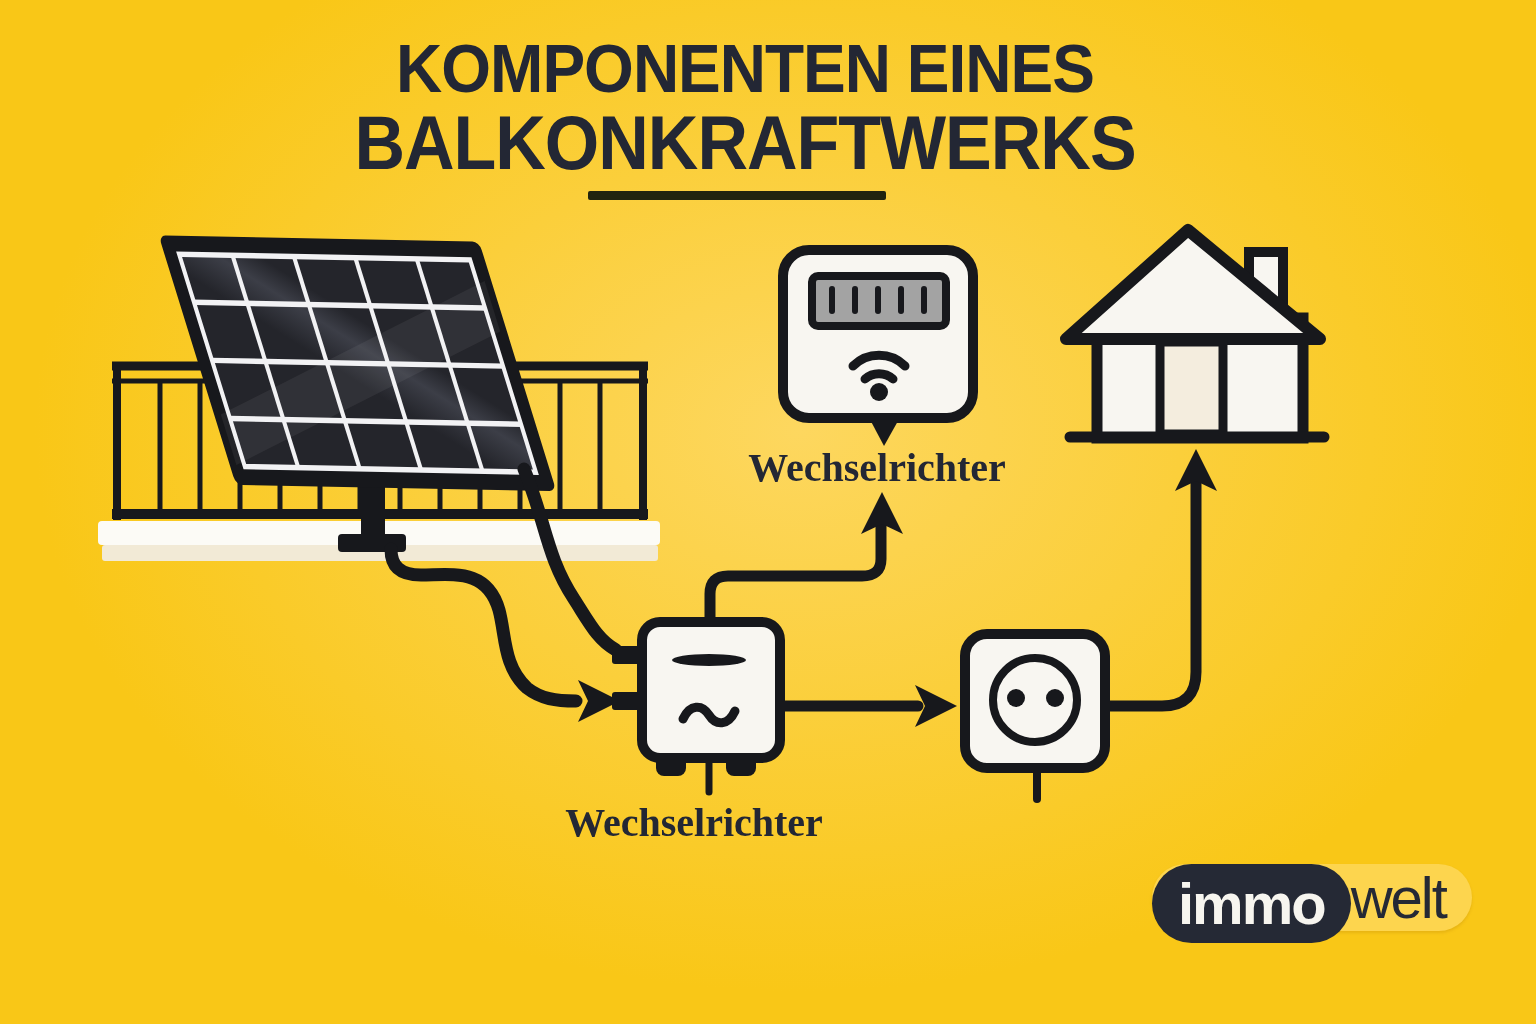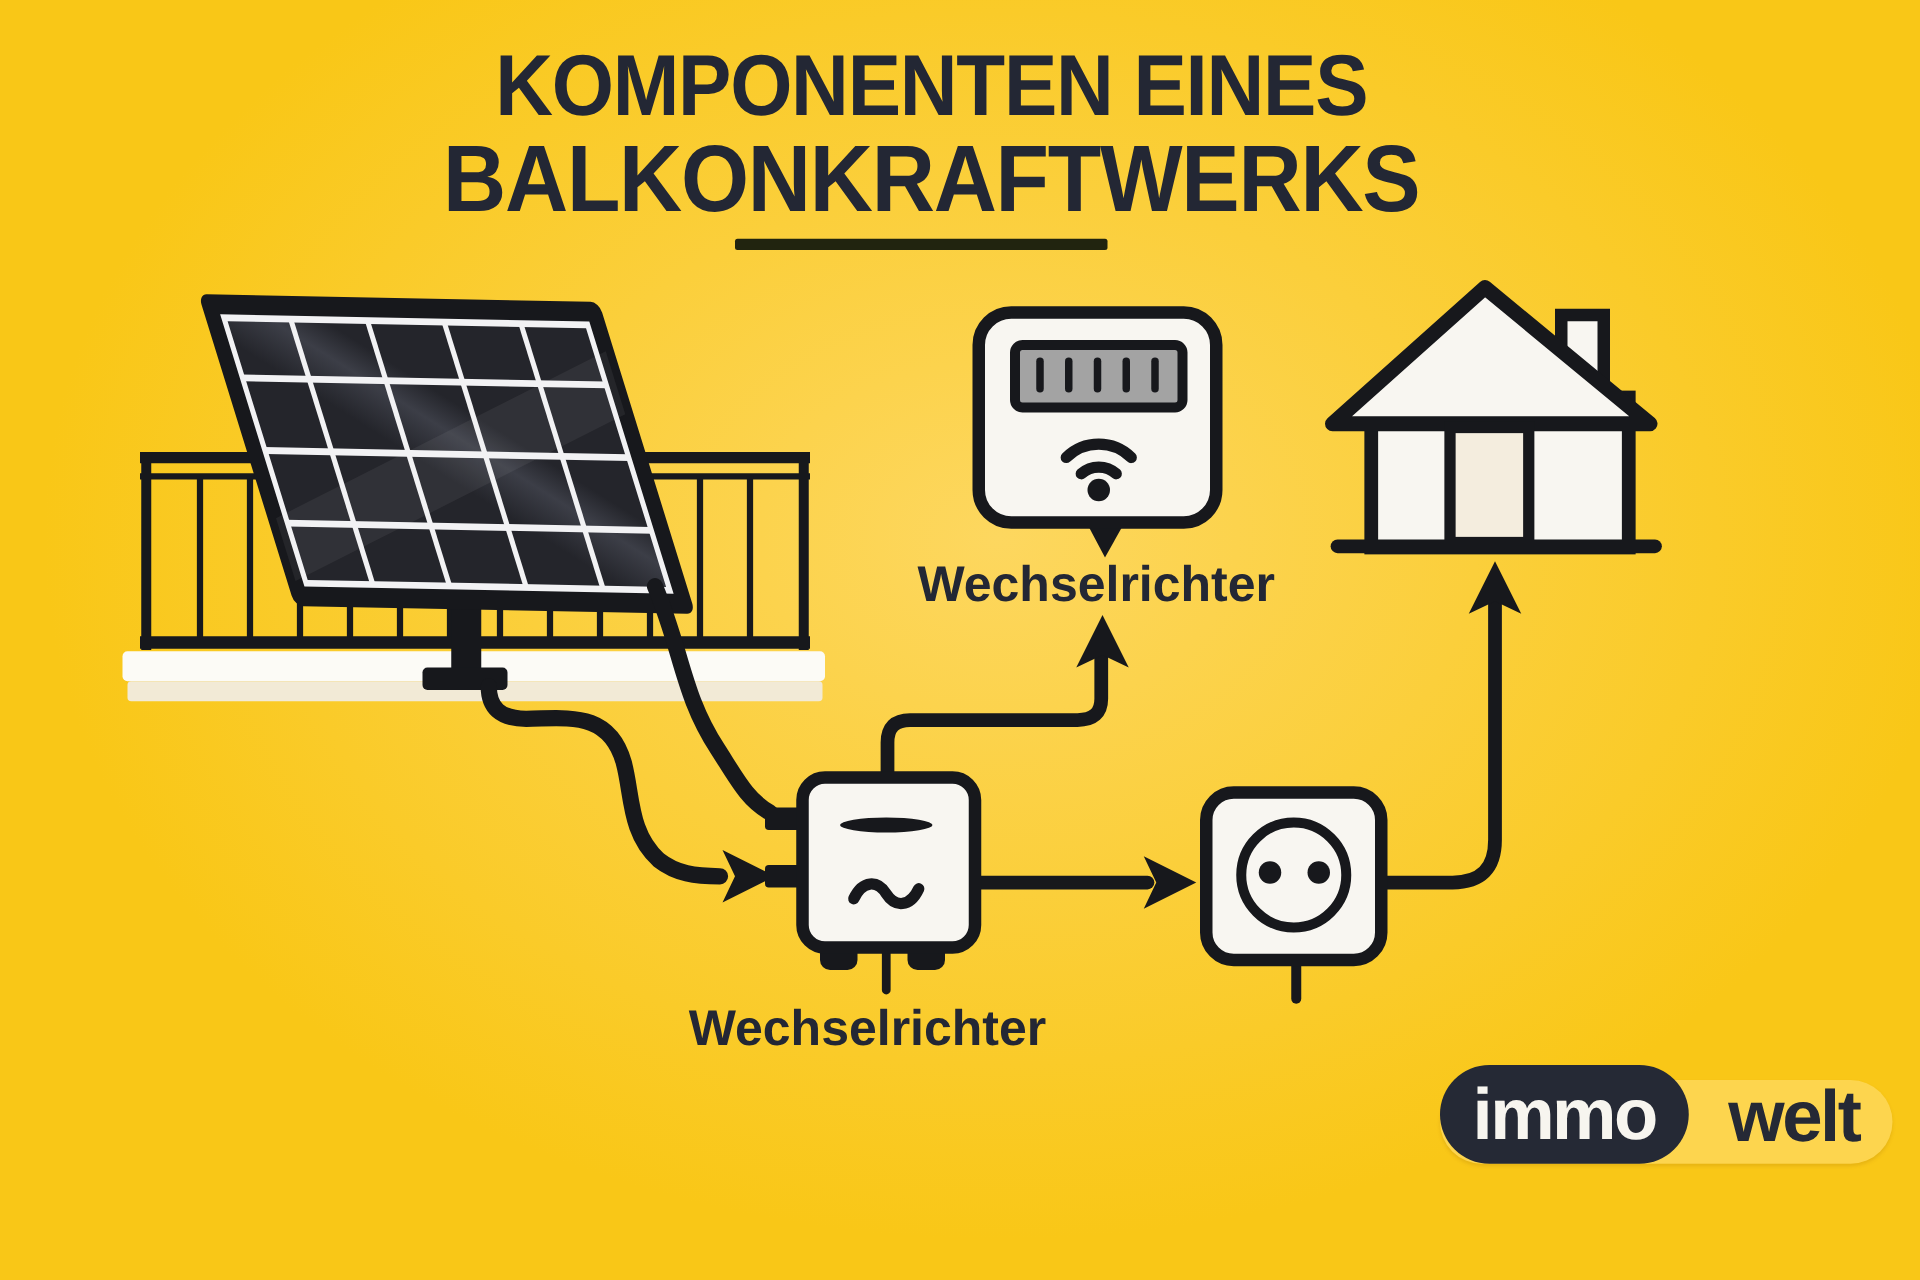--- a/index.html
+++ b/index.html
@@ -29,45 +29,44 @@
   }
   .title-line1{font-size:64px;line-height:1.02;}
   .title-line2{font-size:70px;line-height:1.04;}
   .title-underline{
     left:588px;top:191px;width:298px;height:9px;
     background:var(--underline);border-radius:2px;
   }
   .diagram-label{
     transform:translateX(-50%);
     color:var(--text);font-weight:700;font-size:40px;
-    white-space:nowrap;text-align:left;line-height:1.1;
+    white-space:nowrap;text-align:left;line-height:1.1;font-family:Liberation Serif, serif;
   }
   .label-module{left:342px;top:589px;font-size:41px;}
   .label-meter{left:877px;top:446px;}
   .label-inverter{left:694px;top:801px;}
   .label-outlet{left:1038px;top:801px;}
 
   
   .logo{
     left:1152px;top:864px;height:67px;
-    display:flex;align-items:flex-end;
+    display:flex;align-items:flex-start;
     background:var(--logo-yellow);
     border-radius:42px;padding-right:26px;
     box-shadow:0 2px 3px rgba(150,95,0,0.18);
-    gap:20px;
   }
   .logo-immo{
     height:79px;display:flex;align-items:center;
     background:var(--logo-dark);border-radius:42px;
     padding:0 26px;color:var(--logo-text);
     font-size:58px;font-weight:800;letter-spacing:-2px;
   }
   .logo-welt{
-    color:var(--logo-dark);font-size:58px;font-weight:700;
-    letter-spacing:-2px;margin-left:12px;padding-bottom:4px;
+    color:var(--logo-dark);font-size:58px;font-weight:400;
+    letter-spacing:-2px;padding-bottom:4px;
   }
 </style>
 </head>
 <body>
 
 <div class="canvas">
 
   <svg viewBox="0 0 1536 1024" width="1536" height="1024">
     <defs>
       <linearGradient id="panelGrad" x1="0" y1="1" x2="1" y2="0">

